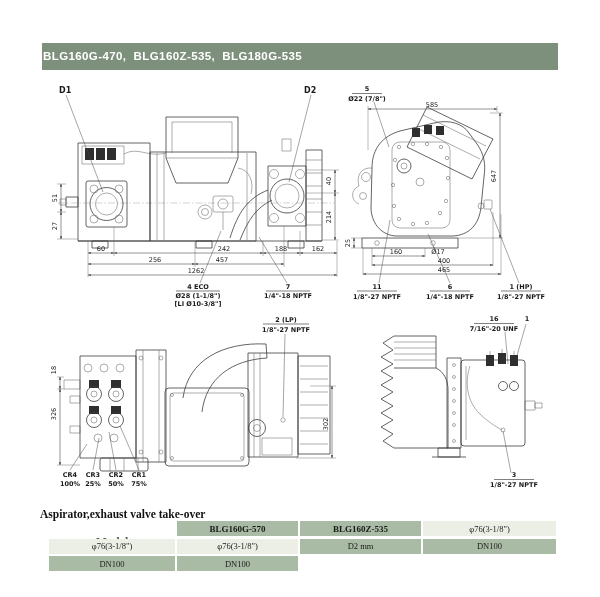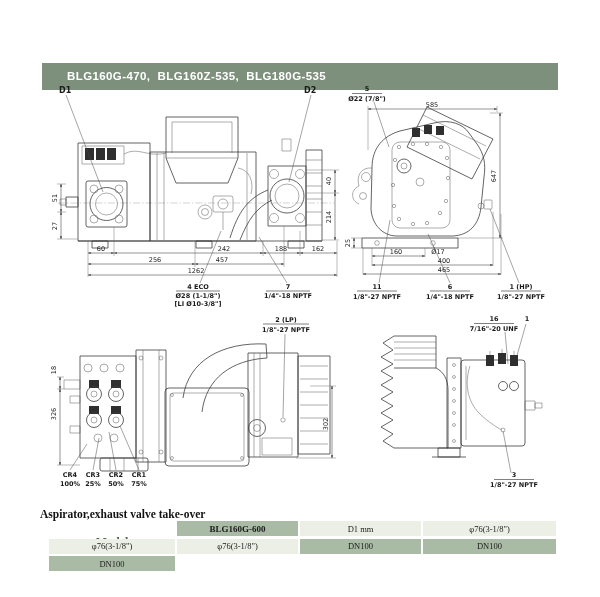--- a/index.html
+++ b/index.html
@@ -1,21 +1,21 @@
 <!DOCTYPE html>
 <html style="--header-bg: #7d907c; --row-dark: #a9bba5; --row-light: #ecefe6;"><head>
 <meta charset="utf-8">
 <style>
   html,body{margin:0;padding:0;background:#fff;}
   body{width:600px;height:597px;position:relative;overflow:hidden;
        font-family:"Liberation Sans",sans-serif;}
   .hbar{position:absolute;left:42px;top:43px;width:516px;height:27px;
         background:var(--header-bg,#7d907c);color:#fff;
         font:bold 11.5px "Liberation Sans",sans-serif;line-height:27px;
-        padding-left:25px;box-sizing:border-box;letter-spacing:.4px;white-space:pre;margin-top:20px;}
+        padding-left:1px;box-sizing:border-box;letter-spacing:.4px;white-space:pre;}
   .drawing-svg{position:absolute;left:0;top:0;}
   .ttitle{position:absolute;left:40px;top:508px;
         font:bold 11.5px "Liberation Serif",serif;color:#111;}
   .tbl{position:absolute;left:49px;top:521px;width:507px;
        display:grid;grid-template-columns:126px 121px 121px 133px;
        grid-auto-rows:15px;row-gap:2.5px;column-gap:2px;background:#fff;}
   .c{display:flex;align-items:center;justify-content:center;
      font-family:"Liberation Serif",serif;font-size:8.5px;color:#1a1a1a;}
   .dark{background:var(--row-dark,#a9bba5);}
   .light{background:var(--row-light,#ecefe6);}
@@ -347,23 +347,24 @@
     <text class="ctxt an" x="514" y="477">3</text>
     <line class="ul" x1="494" y1="479.5" x2="534" y2="479.5"></line>
     <text class="ctxt an" x="514" y="487">1/8"-27 NPTF</text>
   </g>
 </svg>
 
 <div class="ttitle">Aspirator,exhaust valve take-over</div>
 
 <div class="tbl">
   <div class="c dark muted">Model</div>
-  <div class="c dark th">BLG160G-600</div>
-
-  <div class="c light">D1 mm</div>
+  <div class="c dark th">BLG160G-570</div>
+  <div class="c dark th">BLG160Z-535</div>
+
   <div class="c light">φ76(3-1/8")</div>
   <div class="c light">φ76(3-1/8")</div>
   <div class="c light">φ76(3-1/8")</div>
 
+  <div class="c dark">D2 mm</div>
   <div class="c dark">DN100</div>
   <div class="c dark">DN100</div>
   <div class="c dark">DN100</div>
 </div>
 
 </body></html>

